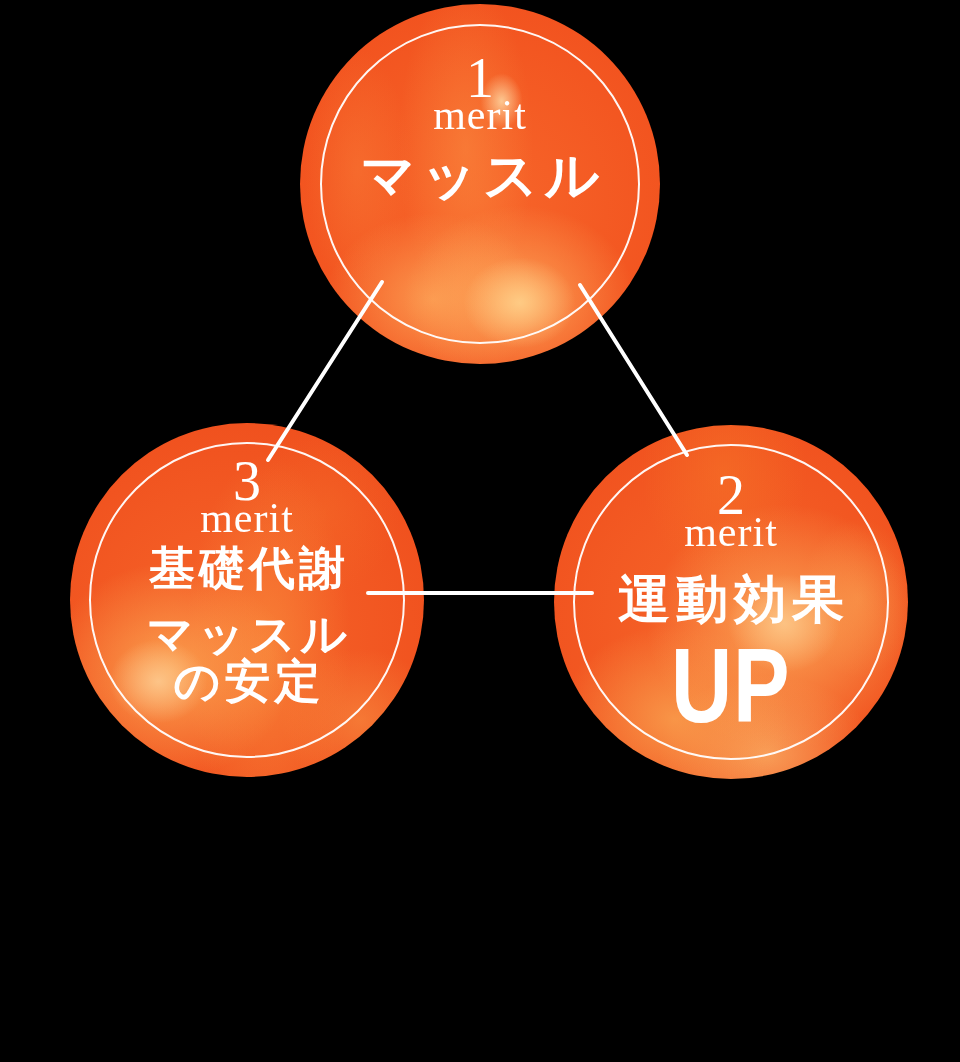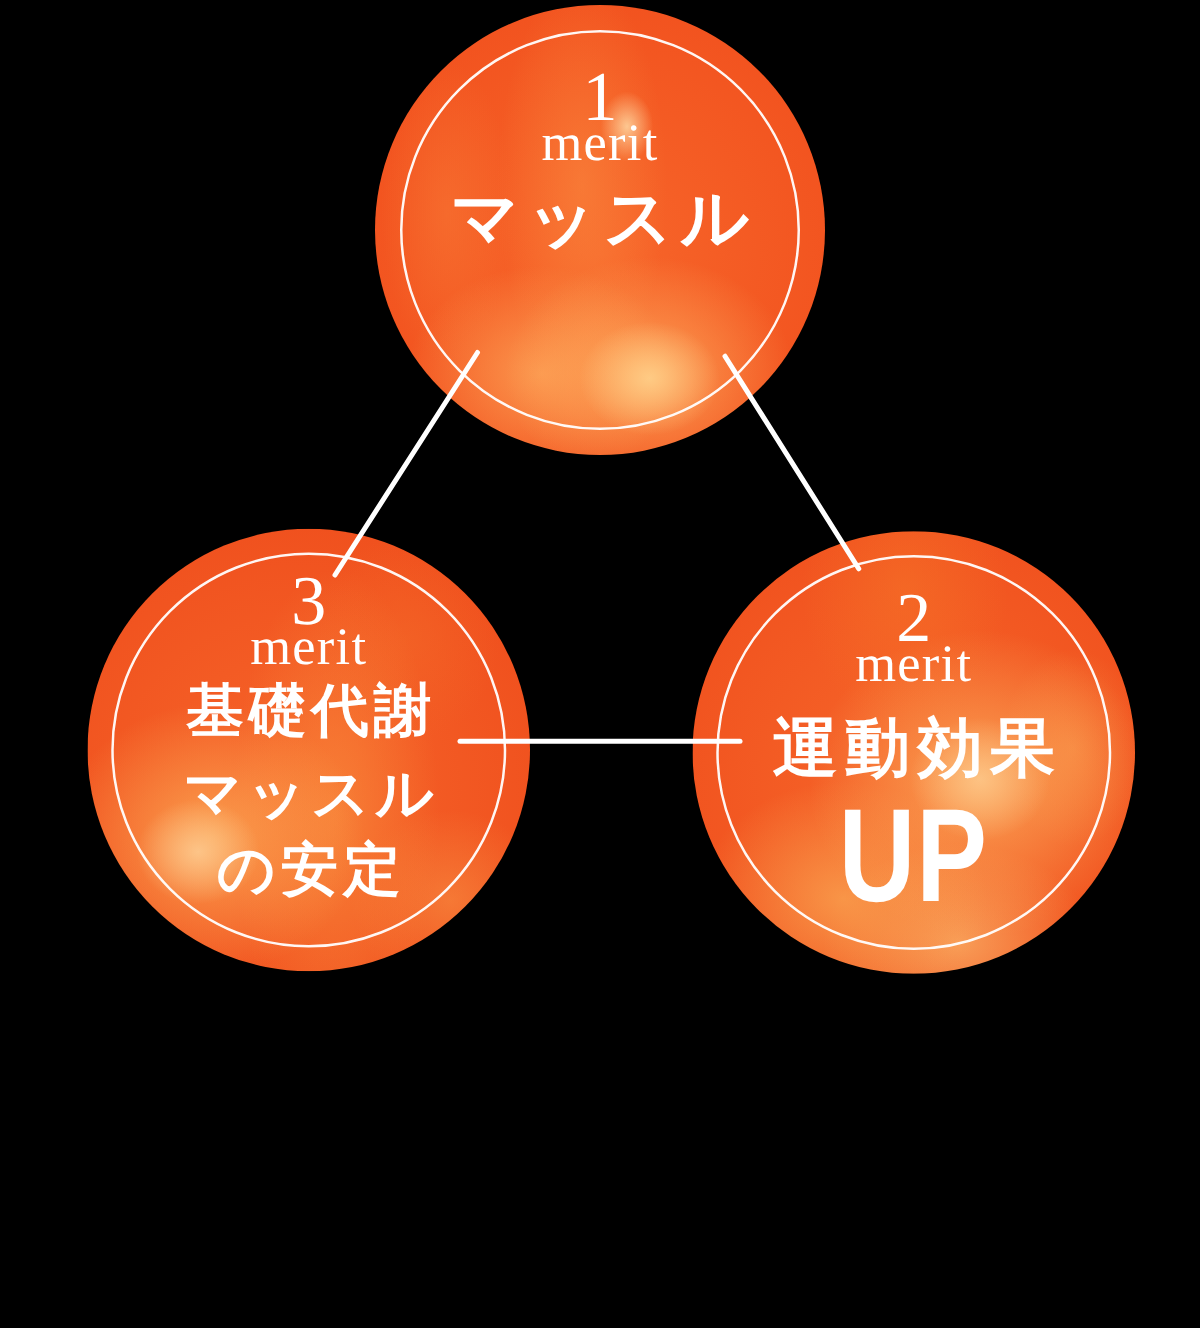--- a/index.html
+++ b/index.html
@@ -52,21 +52,21 @@
     font-size:56px;line-height:48px;}
   .merit-label{font-family:"Liberation Serif","DejaVu Serif",serif;font-weight:400;
     font-size:42px;line-height:26px;letter-spacing:1px;}
   .jp{font-weight:600;white-space:nowrap;}
   .c1 .jp{font-size:54px;line-height:54px;letter-spacing:6px;padding-left:6px;}
   .c1 .jp.l1{margin-top:20px;}
   .c1 .jp.l2{margin-top:12px;}
   .c3 .jp{font-size:46px;line-height:46px;letter-spacing:4px;padding-left:4px;}
   .c3 .jp.l1{margin-top:14px;}
   .c3 .jp.l2{margin-top:20px;}
-  .c3 .jp.l3{margin-top:15px;}
+  .c3 .jp.l3{margin-top:2px;font-family:Liberation Serif, serif;}
   .c2 .jp.l1{font-size:52px;line-height:52px;letter-spacing:6px;padding-left:6px;margin-top:28px;}
   .up{font-weight:700;font-size:106px;line-height:88px;letter-spacing:1px;
     margin-top:16px;transform:scaleX(.8);transform-origin:center;}
   .connectors{position:absolute;left:0;top:0;pointer-events:none;}
 </style>
 </head>
 <body>
 
 <div class="stage">
 

